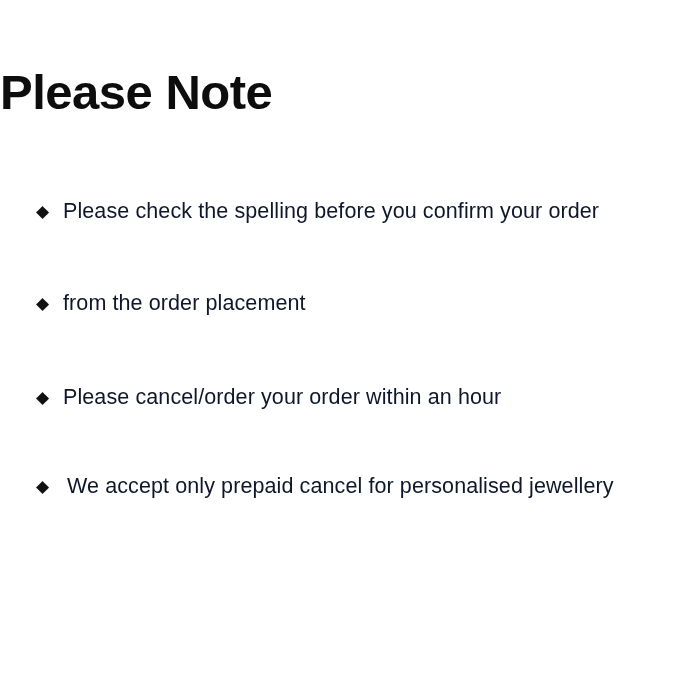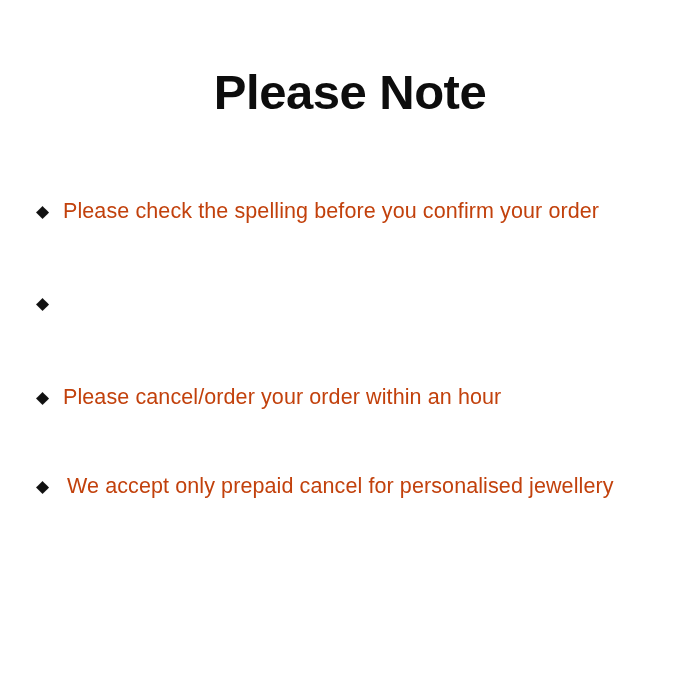--- a/index.html
+++ b/index.html
@@ -18,21 +18,21 @@
     position: relative;
     width: 700px;
     height: 700px;
     box-sizing: border-box;
   }
   .title {
     position: absolute;
     top: 66px;
     left: 0;
     width: 700px;
-    text-align: center;
+    text-align: left;
     font-size: 49px;
     font-weight: bold;
     letter-spacing: -0.5px;
     color: #0d0d0d;
     line-height: 1.1;
   }
   .notes {
     position: absolute;
     top: 196px;
     left: 36px;
@@ -52,21 +52,21 @@
     font-size: 17px;
     line-height: 30px;
     color: #111111;
     text-align: left;
     padding-top: 1px;
   }
   .note-text {
     flex: 1 1 auto;
     font-size: 21.5px;
     line-height: 30px;
-    color: #c2410c;
+    color: #0f172a;
     letter-spacing: 0.1px;
   }
   .note-text .line2 {
     display: block;
   }
   .item-0 { margin-bottom: 61px; }
   .item-1 { margin-bottom: 63px; }
   .item-2 { margin-bottom: 58px; }
   .item-3 .note-text { padding-left: 4px; }
 </style>
@@ -79,21 +79,21 @@
 
   <div class="notes">
 
     <div class="note-item item-0">
       <span class="bullet">◆</span>
       <span class="note-text"><span>Please check the spelling before you confirm your order</span></span>
     </div>
 
     <div class="note-item item-1">
       <span class="bullet">◆</span>
-      <span class="note-text"></span>
+      <span class="note-text"><span class="line2">from the order placement</span></span>
     </div>
 
     <div class="note-item item-2">
       <span class="bullet">◆</span>
       <span class="note-text"><span>Please cancel/order your order within an hour</span></span>
     </div>
 
     <div class="note-item item-3">
       <span class="bullet">◆</span>
       <span class="note-text"><span>We accept only prepaid cancel for personalised jewellery</span></span>

